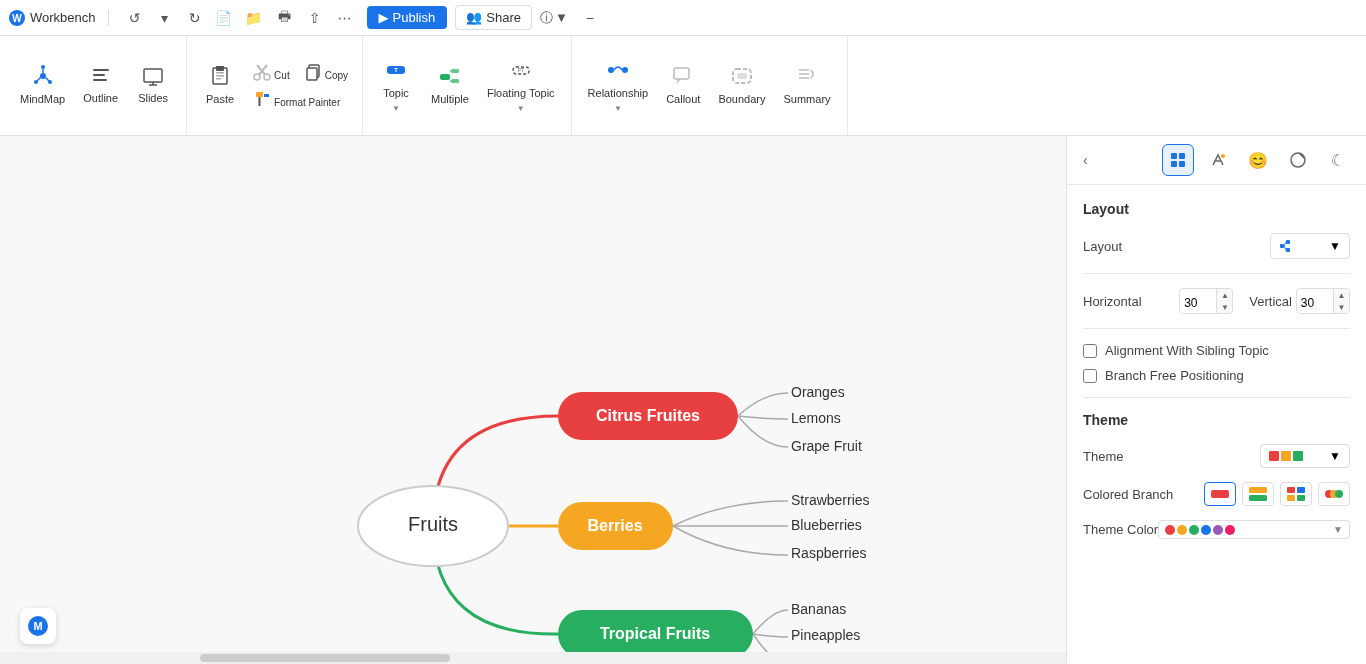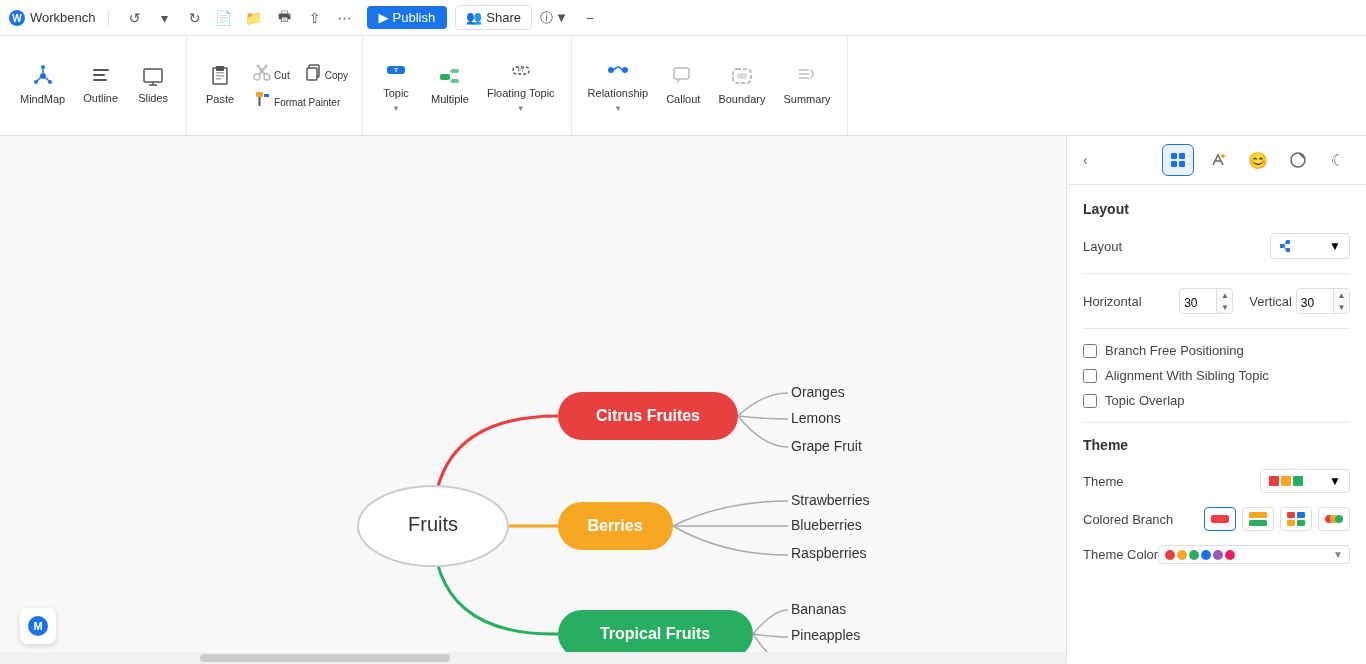--- a/index.html
+++ b/index.html
@@ -395,29 +395,25 @@
               <div class="number-arrow">▼</div>
             </div>
           </div>
         </div>
       </div>
 
       <div class="divider"></div>
 
       <div class="checkbox-row">
         <input type="checkbox" style="">
-        <span class="checkbox-label">Branch Free Positioning</span>
+        <span class="checkbox-label">Alignment With Sibling Topic</span>
       </div>
       <div class="checkbox-row">
         <input type="checkbox" style="">
-        <span class="checkbox-label">Alignment With Sibling Topic</span>
-      </div>
-      <div class="checkbox-row">
-        <input type="checkbox" style="">
-        <span class="checkbox-label">Topic Overlap</span>
+        <span class="checkbox-label">Branch Free Positioning</span>
       </div>
 
       <div class="divider"></div>
 
       <div class="section-title">Theme</div>
 
       <div class="field-row">
         <span class="field-label">Theme</span>
         <div class="select-box" style="min-width:90px">
           <div style="display:flex;gap:2px">

